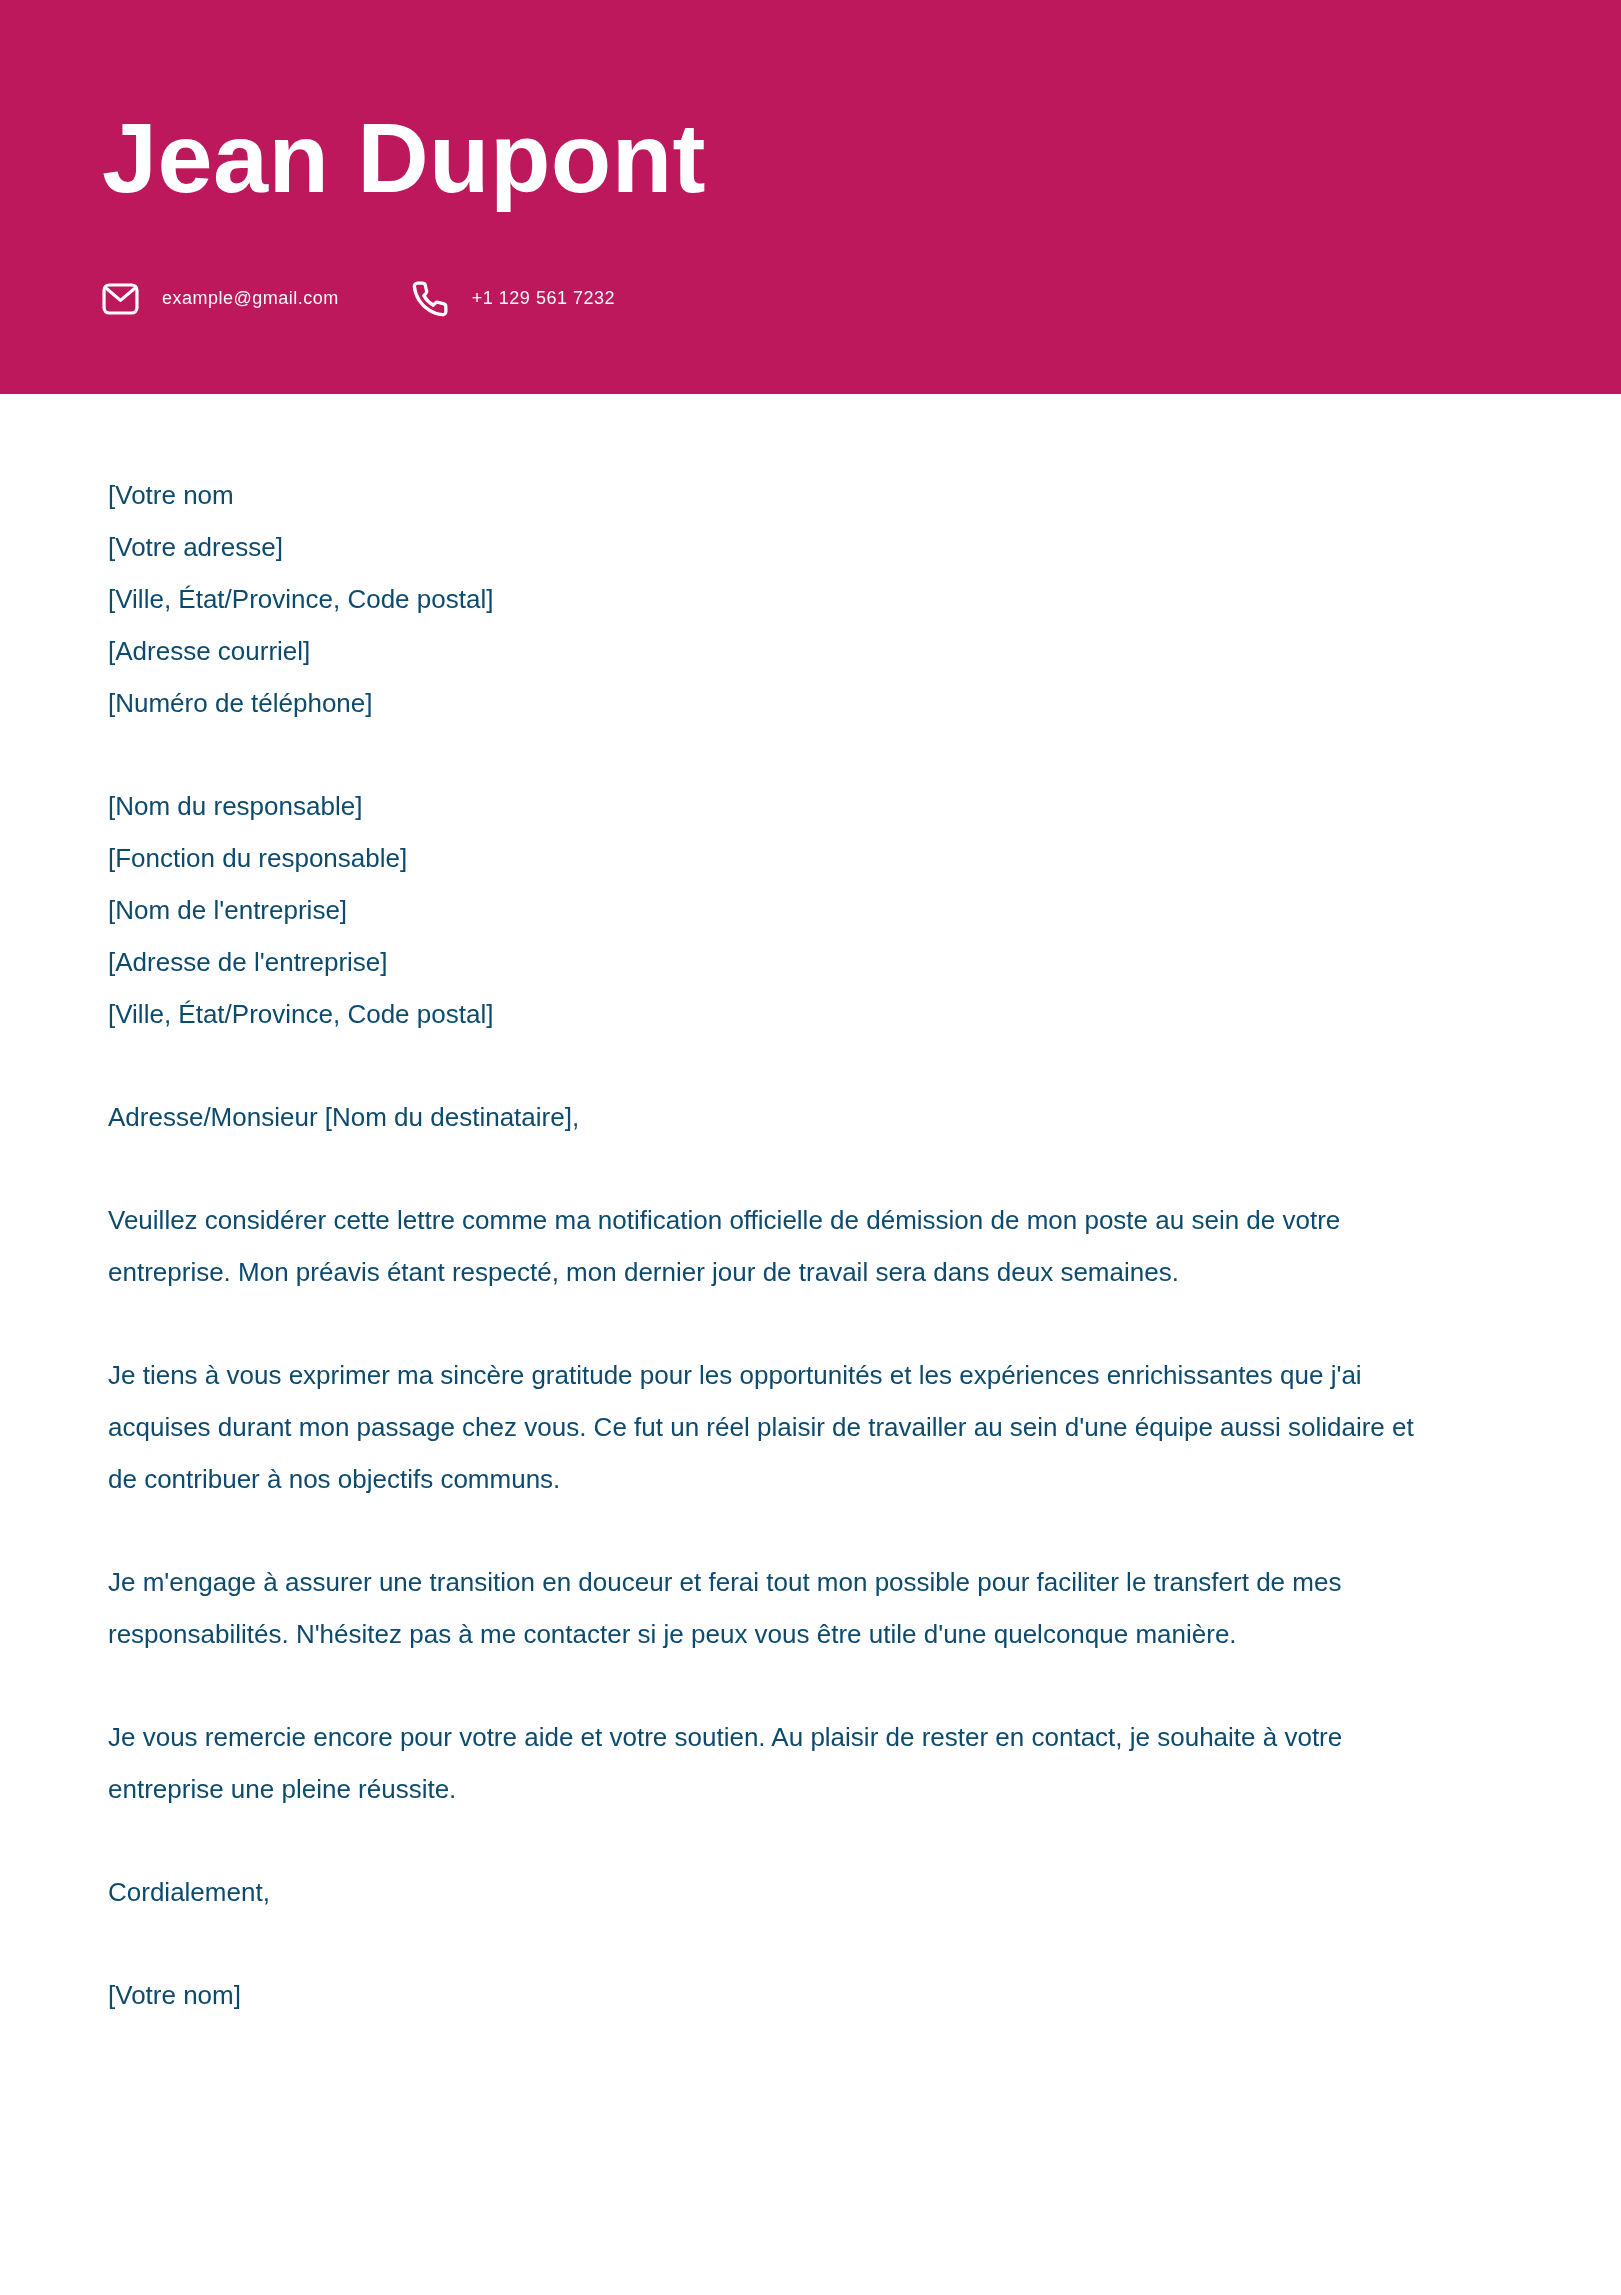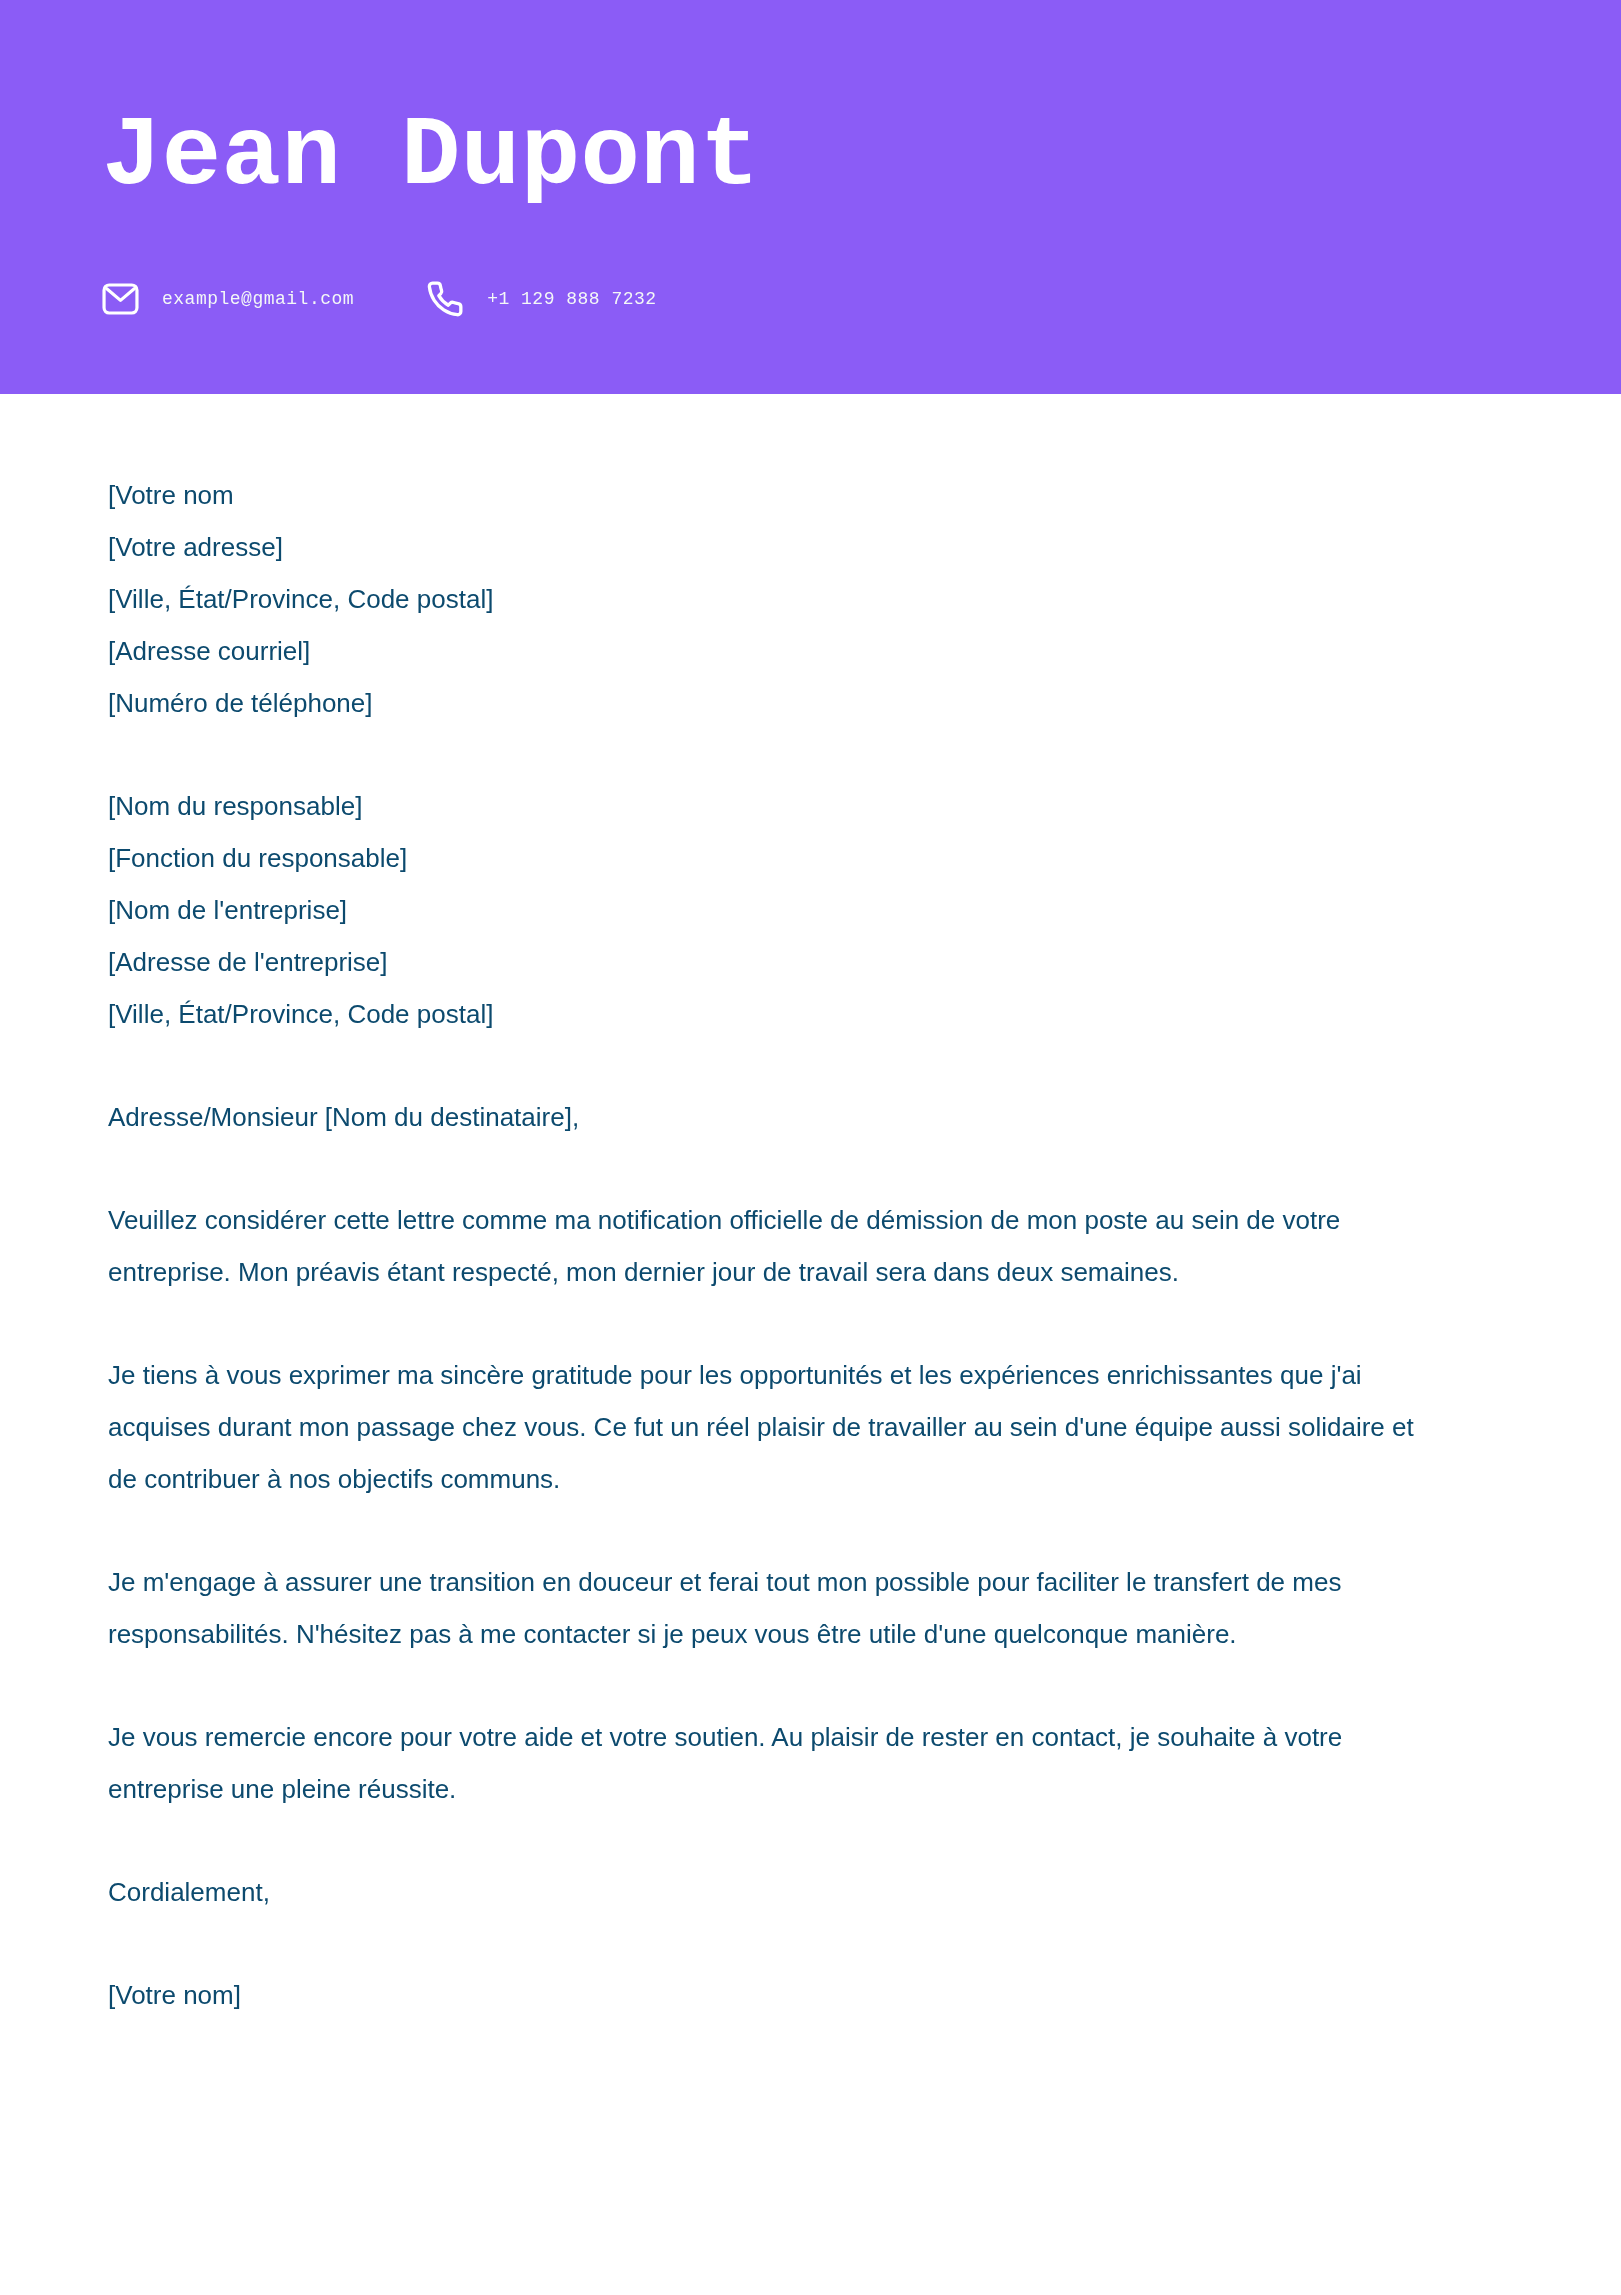--- a/index.html
+++ b/index.html
@@ -10,24 +10,23 @@
     background: #ffffff;
     font-family: "Liberation Sans", sans-serif;
     overflow: hidden;
   }
 
   
   .header {
     box-sizing: border-box;
     width: 100%;
     height: 394px;
-    background: #8b5cf6;
+    background: #be185d;
     padding: 0 102px;
     color: #ffffff;
-    font-family: Liberation Mono, monospace;
   }
   .name {
     margin: 0;
     padding-top: 101px;
     font-size: 99px;
     line-height: 1.15;
     font-weight: bold;
     letter-spacing: 0.4px;
     color: #ffffff;
   }
@@ -78,21 +77,21 @@
         </span>
         <span class="contact-text">example@gmail.com</span>
       </div>
 
       <div class="contact">
         <span class="icon">
           <svg viewBox="0 0 24 24" width="38" height="38" fill="none" stroke="#ffffff" stroke-width="2.1" stroke-linecap="round" stroke-linejoin="round">
             <path d="M22 16.92v3a2 2 0 0 1-2.18 2 19.79 19.79 0 0 1-8.63-3.07 19.5 19.5 0 0 1-6-6 19.79 19.79 0 0 1-3.07-8.67A2 2 0 0 1 4.11 2h3a2 2 0 0 1 2 1.72 12.84 12.84 0 0 0 .7 2.81 2 2 0 0 1-.45 2.11L8.09 9.91a16 16 0 0 0 6 6l1.27-1.27a2 2 0 0 1 2.11-.45 12.84 12.84 0 0 0 2.81.7A2 2 0 0 1 22 16.92z"></path>
           </svg>
         </span>
-        <span class="contact-text">+1 129 888 7232</span>
+        <span class="contact-text">+1 129 561 7232</span>
       </div>
     </div>
   </header>
 
   <main class="content">
     <p>[Votre nom
 [Votre adresse]
 [Ville, État/Province, Code postal]
 [Adresse courriel]
 [Numéro de téléphone]</p>

